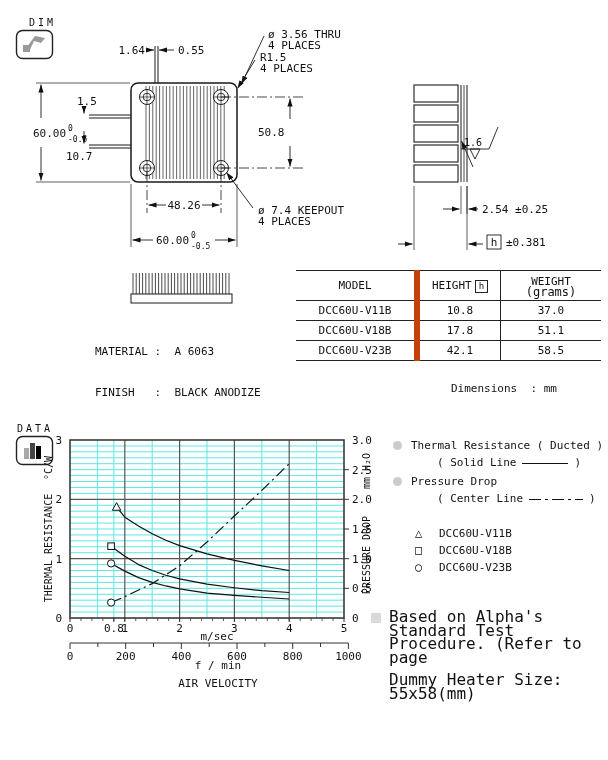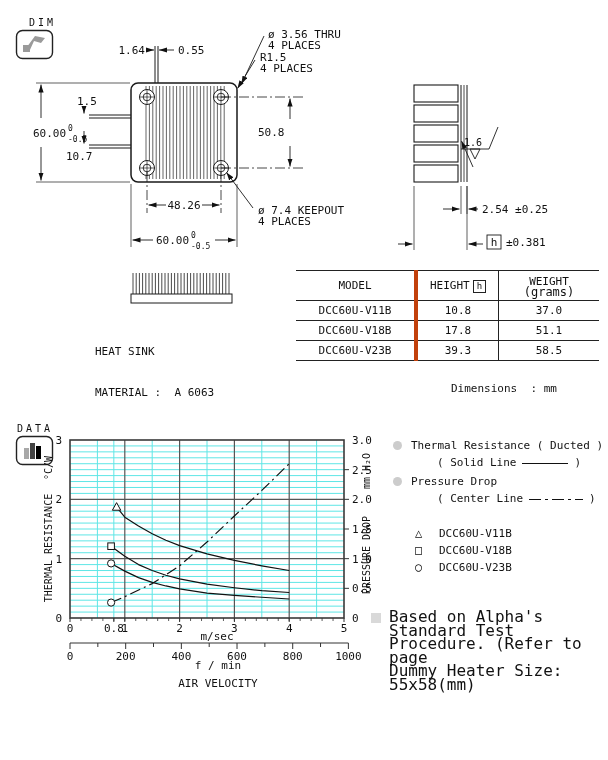--- a/index.html
+++ b/index.html
@@ -12,21 +12,21 @@
   svg .t8{font-size:8px;}
   svg .t10{font-size:10px;}
   
   .notes{left:95px;top:318px;font-size:11px;line-height:13.5px;}
   
   .spec-table{left:296px;top:270px;border-collapse:collapse;font-size:11px;text-align:center;}
   .spec-table th,.spec-table td{font-weight:normal;padding:0;}
   .spec-table tr{border-bottom:1px solid #222;}
   .spec-table tr.toprule{border-top:1.2px solid #222;}
   .spec-table .c1{width:118px;}
-  .spec-table .c2{width:80px;border-left:4px solid #c2410c;border-right:1px solid #222;}
+  .spec-table .c2{width:80px;border-left:6px solid #c2410c;border-right:1px solid #222;}
   .spec-table .c3{width:100px;}
   .spec-table thead tr{height:30px;}
   .spec-table tbody tr{height:20px;}
   .hbox{display:inline-block;border:1px solid #222;font-size:9px;padding:0 3px;line-height:11px;margin-left:3px;}
   .grams{font-size:12px;display:block;line-height:8px;}
   .dims-note{left:451px;top:382px;font-size:11px;}
   
   .legend{left:393px;top:439px;width:232px;font-size:11px;line-height:13px;}
   .lg-row{display:flex;align-items:center;margin-bottom:4px;}
   .lgdot{width:9px;height:9px;border-radius:50%;background:#ccc;display:inline-block;margin-right:9px;flex:0 0 auto;}
@@ -230,22 +230,22 @@
       <text x="258" y="214">ø 7.4 KEEPOUT</text>
       <text x="258" y="225">4 PLACES</text>
       <text x="464" y="146" class="t10">1.6</text>
       <text x="482" y="213">2.54 ±0.25</text>
       <text x="494" y="246" text-anchor="middle">h</text>
       <text x="506" y="246">±0.381</text>
     </g>
   </svg>
 
   <div class="abs notes pre">
-    <div>HEAT SINK</div>
     <div>MATERIAL :  A 6063</div>
+    <div>FINISH   :  BLACK ANODIZE</div>
   </div>
 
   <table class="abs spec-table">
     <thead>
       <tr class="toprule">
         <th class="c1">MODEL</th>
         <th class="c2">
           <span>HEIGHT</span><span class="hbox">h</span>
         </th>
         <th class="c3">
@@ -260,21 +260,21 @@
         <td class="c2">10.8</td>
         <td class="c3">37.0</td>
       </tr>
       <tr>
         <td class="c1">DCC60U-V18B</td>
         <td class="c2">17.8</td>
         <td class="c3">51.1</td>
       </tr>
       <tr>
         <td class="c1">DCC60U-V23B</td>
-        <td class="c2">39.3</td>
+        <td class="c2">42.1</td>
         <td class="c3">58.5</td>
       </tr>
     </tbody>
   </table>
 
   <div class="abs dims-note pre">Dimensions  : mm</div>
 
   <div class="abs lbl" style="left:17px;top:423px;">DATA</div>
 
   <svg class="abs" style="left:15px;top:435px;" width="40" height="32" viewBox="0 0 40 32">
@@ -444,17 +444,17 @@
       <span class="mk-glyph">○</span>
       <span>DCC60U-V23B</span>
     </div>
   </div>
 
   <div class="abs footnote">
     <span class="fnsq"></span>
     <div class="fn-lines">
       <div>Based on Alpha's Standard Test</div>
       <div>Procedure.  (Refer to page</div>
-      <div style="margin-top:0;">Dummy Heater Size: 55x58(mm)</div>
+      <div style="margin-top:9px;">Dummy Heater Size: 55x58(mm)</div>
     </div>
   </div>
 
 </div>
 
 </body></html>

